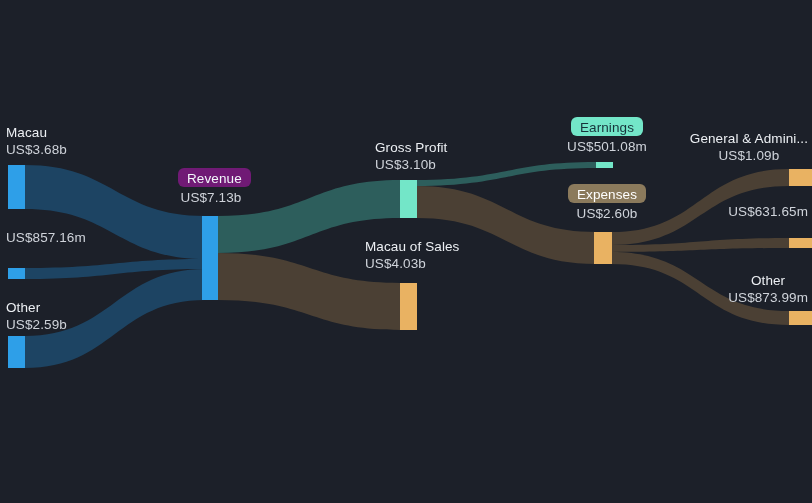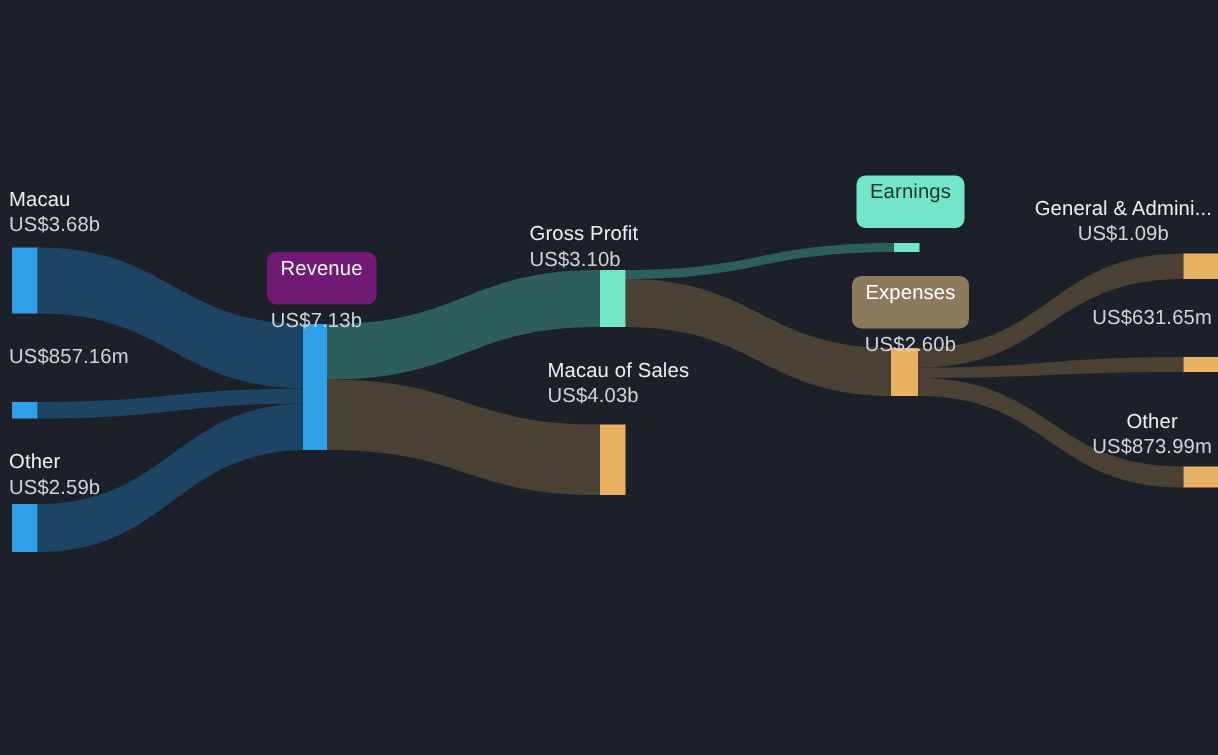--- a/index.html
+++ b/index.html
@@ -37,21 +37,21 @@
   .lbl .val {
     display: block;
     color: #cfd3da;
   }
   .lbl.right {
     text-align: center;
   }
   .pill {
     display: inline-block;
     border-radius: 6px;
-    padding: 3px 9px 16px 9px;
+    padding: 3px 9px 0 9px;
     font-size: 13.5px;
     line-height: 16px;
     color: #1c2029;
     font-weight: 400;
   }
   .pill.revenue { background: #701a75; color: #f2f7fb; }
   .pill.earnings { background: #73e6c8; color: #17323a; }
   .pill.expenses { background: #8b7a5c; color: #ffffff; }
   .pillrow { margin-bottom: 2px; }
 </style>
@@ -127,34 +127,35 @@
     <span class="val">US$2.59b</span>
   </div>
 
   <div class="lbl" style="left:178px; top:168px; text-align:center; width:66px;">
     <div class="pillrow">
       <span class="pill revenue">Revenue</span>
     </div>
     <span class="val">US$7.13b</span>
   </div>
 
-  <div class="lbl" style="left:353px; top:139px;margin-top:8px;">
+  <div class="lbl" style="left:375px; top:139px;">
     <span class="name">Gross Profit</span>
     <span class="val">US$3.10b</span>
   </div>
 
   <div class="lbl" style="left:365px; top:238px;">
     <span class="name">Macau of Sales</span>
     <span class="val">US$4.03b</span>
   </div>
 
   <div class="lbl" style="left:557px; top:117px; text-align:center; width:100px;">
     <div class="pillrow">
       <span class="pill earnings">Earnings</span>
     </div>
+    <span class="val">US$501.08m</span>
   </div>
 
   <div class="lbl" style="left:557px; top:184px; text-align:center; width:100px;">
     <div class="pillrow">
       <span class="pill expenses">Expenses</span>
     </div>
     <span class="val">US$2.60b</span>
   </div>
 
   <div class="lbl right" style="right:4px; top:130px;">

